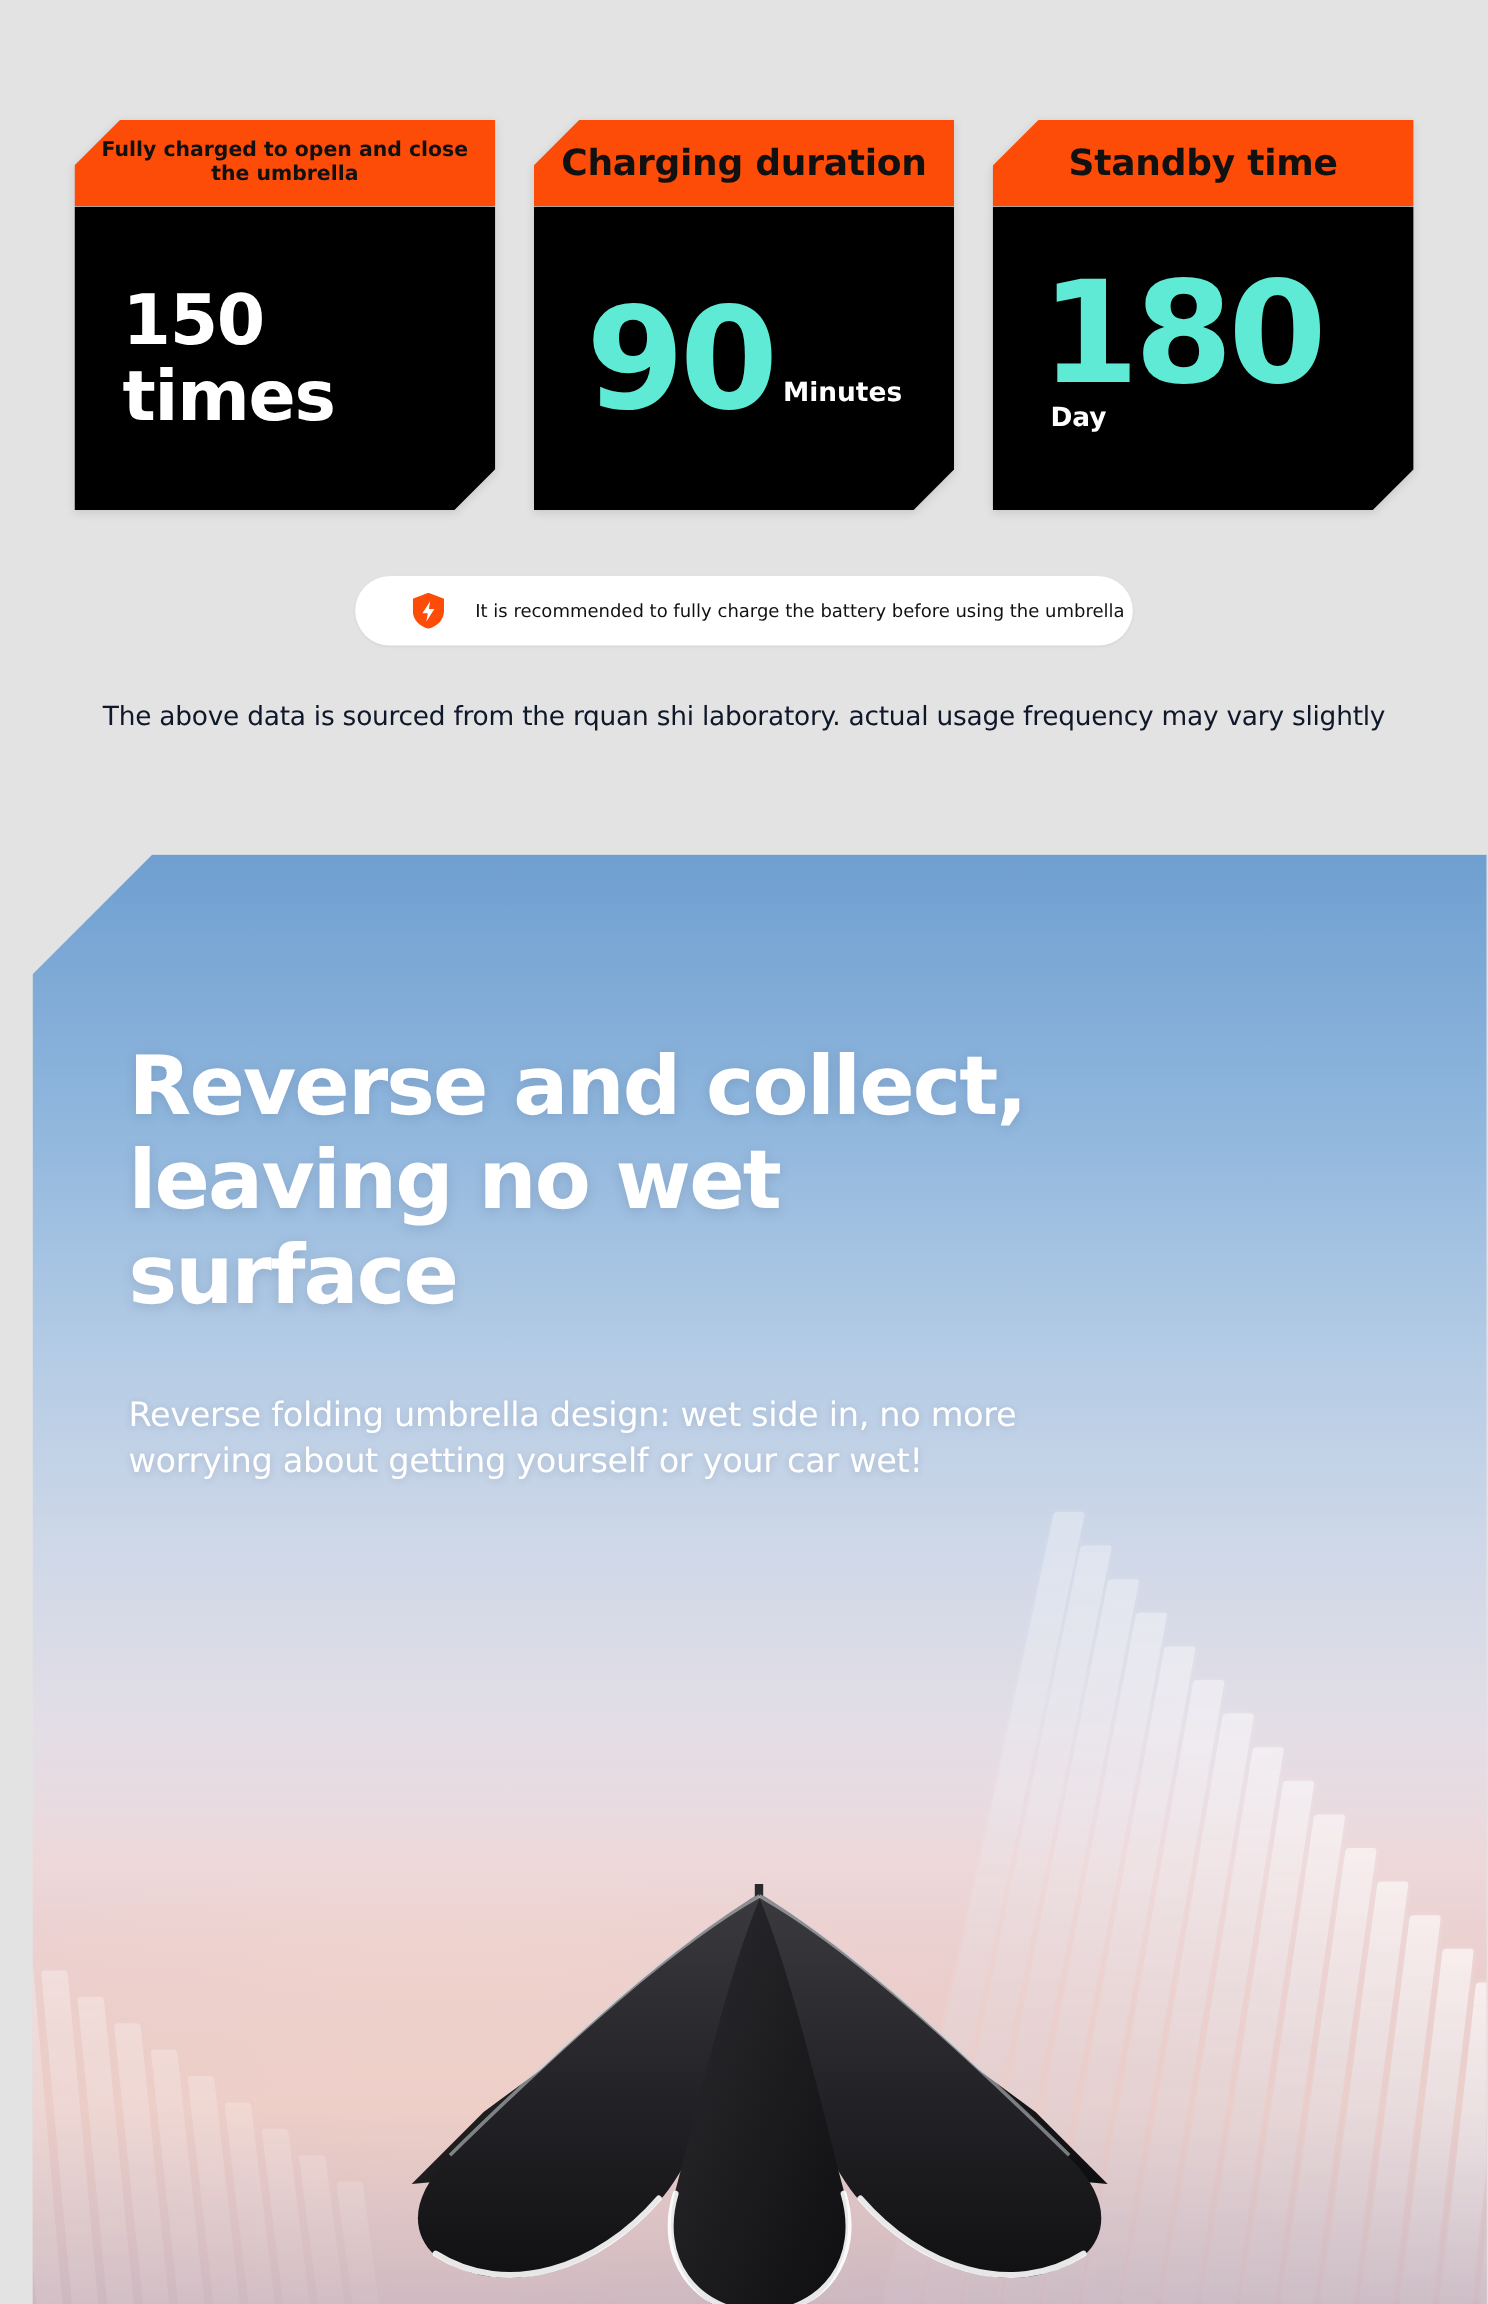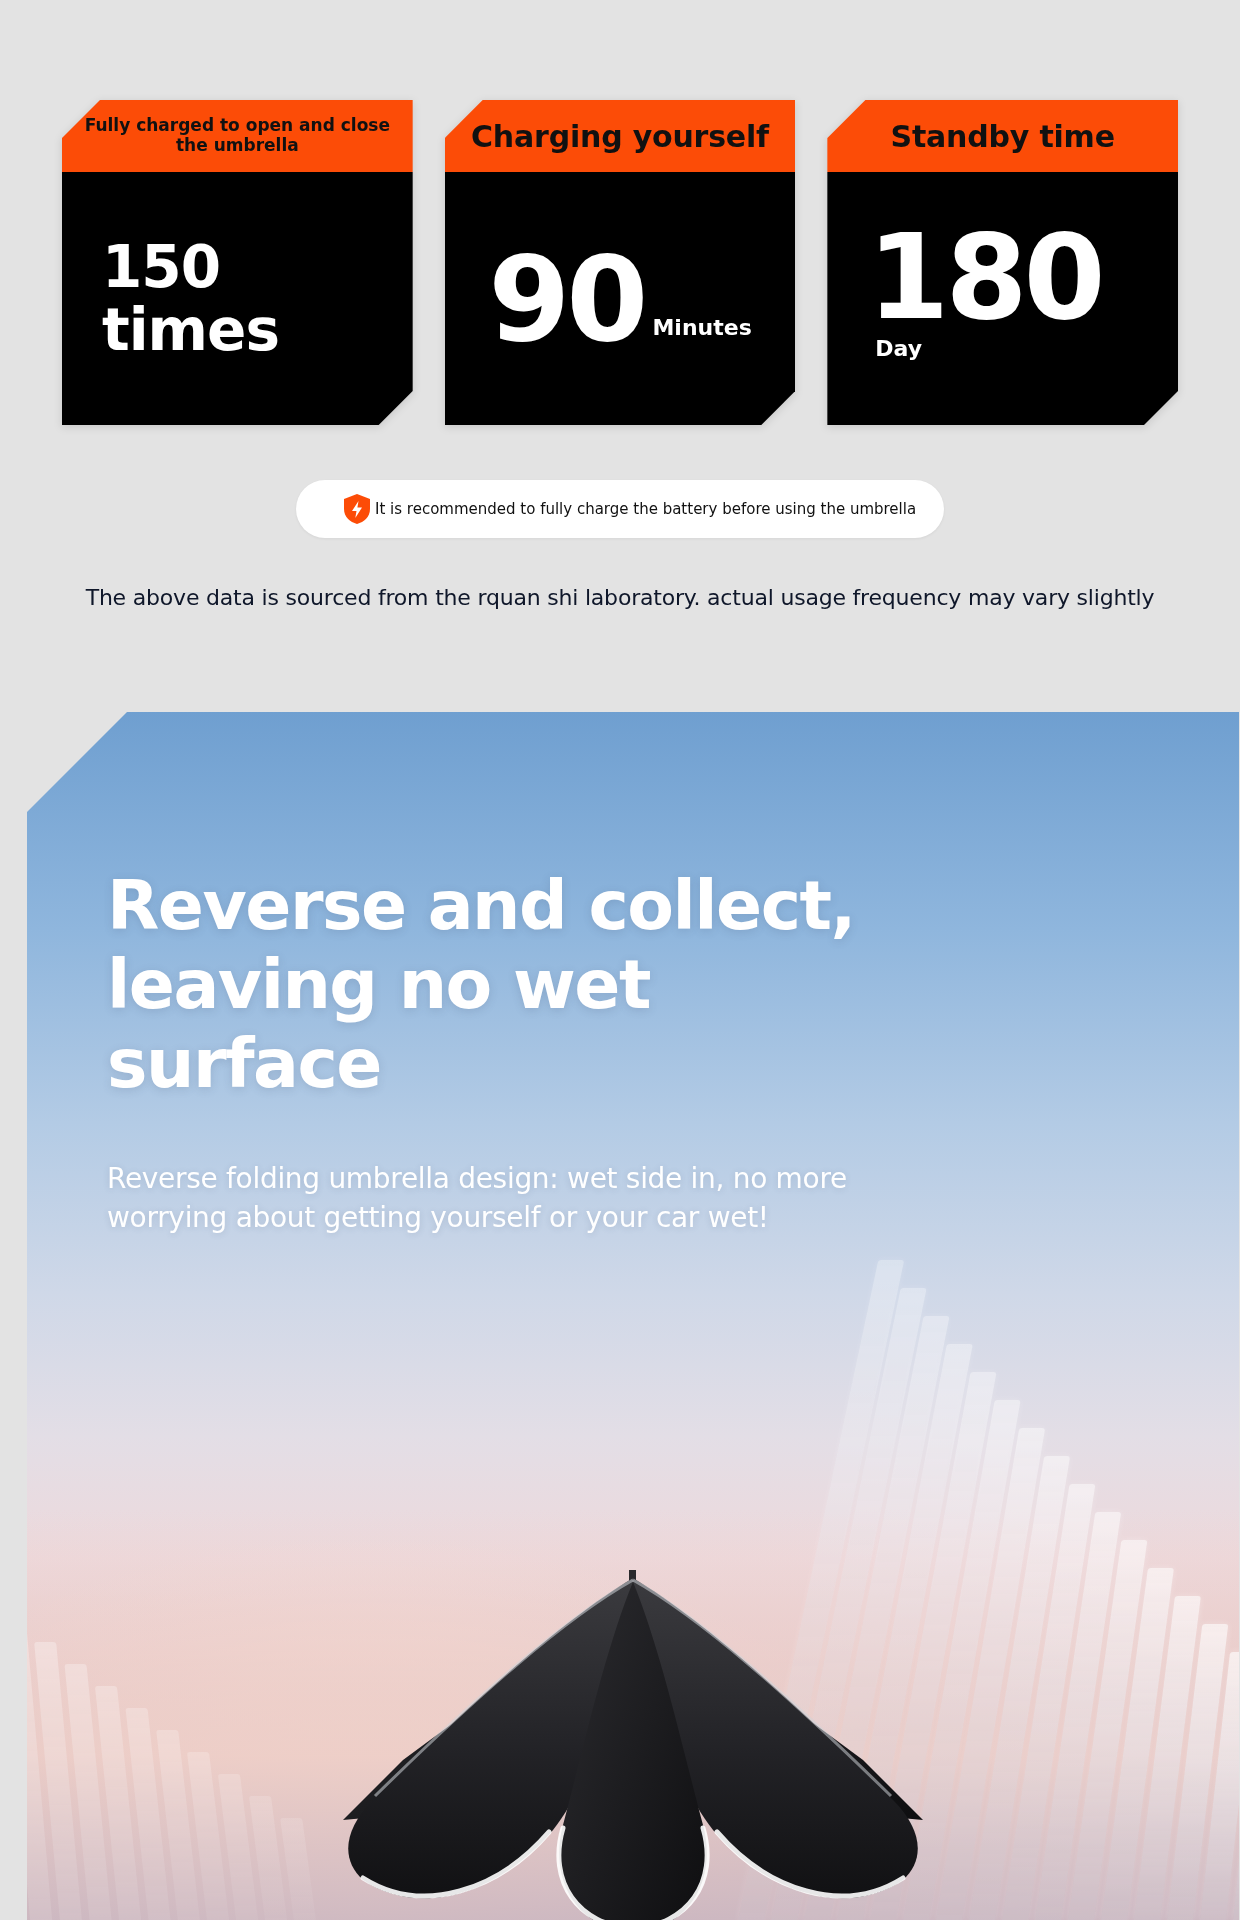--- a/index.html
+++ b/index.html
@@ -91,21 +91,21 @@
     line-height: 1.08;
     letter-spacing: -1px;
     width: 100%;
   }
 
   .value-num-lg {
     font-size: 118px;
     font-weight: 700;
     line-height: 1;
     letter-spacing: -4px;
-    color: #ffffff;
+    color: #5eead4;
     text-align: center;
   }
 
   .value-unit {
     font-size: 22px;
     font-weight: 600;
     color: #fff;
     margin-left: 8px;
     align-self: flex-end;
     margin-bottom: 18px;
@@ -117,21 +117,21 @@
   .tip-pill {
     position: absolute;
     top: 480px;
     left: 296px;
     width: 648px;
     height: 58px;
     background: #fff;
     border-radius: 29px;
     display: flex;
     align-items: center;
-    gap: 5px;
+    gap: 26px;
     padding-left: 48px;
     box-shadow: 0 1px 3px rgba(0,0,0,0.06);
   }
 
   .shield {
     width: 26px;
     height: 30px;
     flex: 0 0 auto;
     position: relative;
   }
@@ -275,21 +275,21 @@
       <div class="card-body">
         <div class="value-stack">
           <span class="value-num-sm">150</span>
           <span class="value-word">times</span>
         </div>
       </div>
     </div>
 
     <div class="stat-card">
       <div class="card-header">
-        <div class="title-big">Charging yourself</div>
+        <div class="title-big">Charging duration</div>
       </div>
       <div class="card-body body-center">
         <div class="value-stack">
           <span class="value-num-lg">90</span>
           <span class="value-unit">Minutes</span>
         </div>
       </div>
     </div>
 
     <div class="stat-card">

